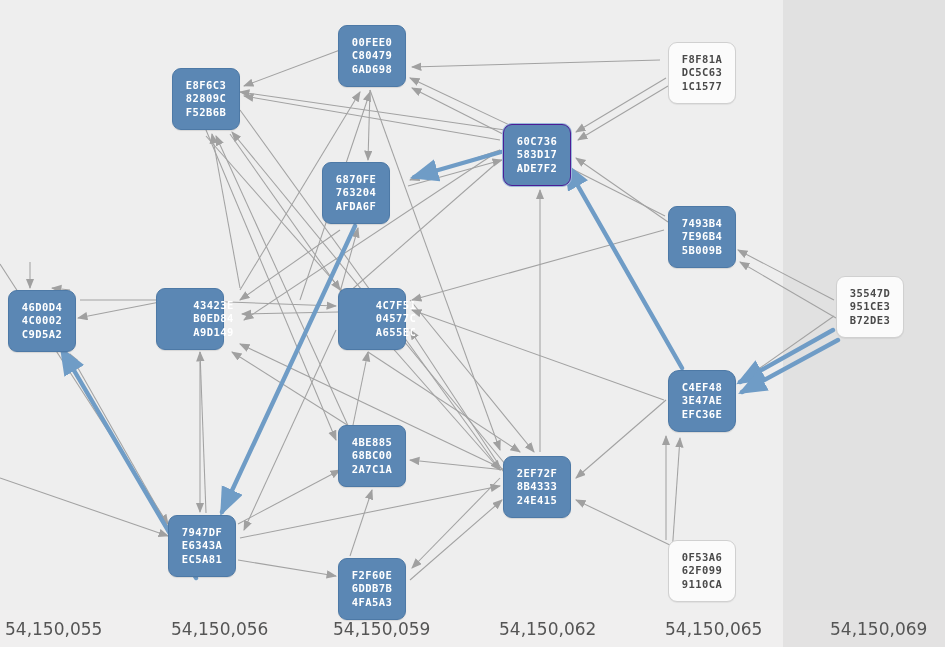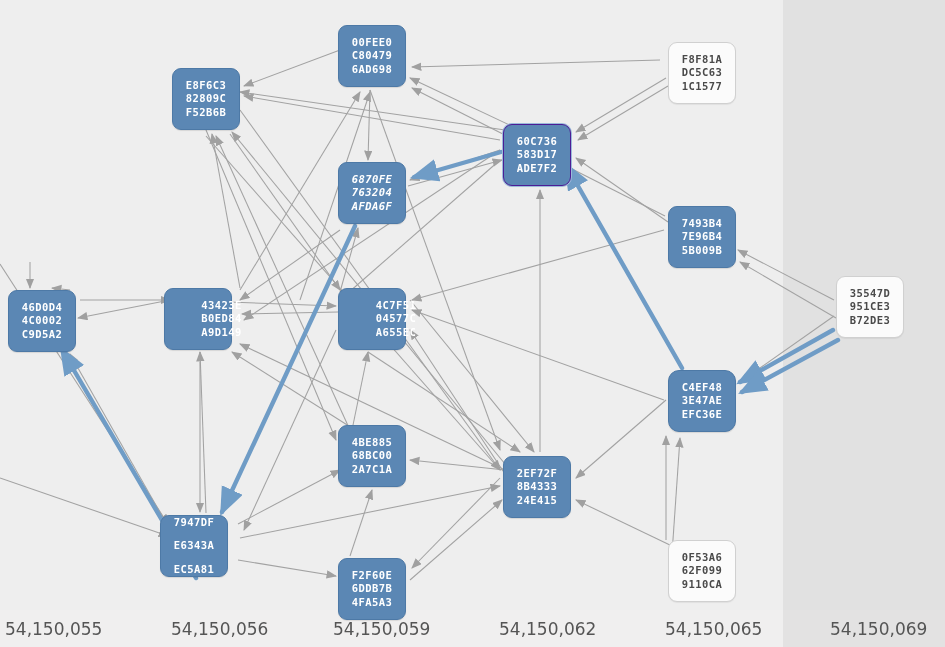--- a/index.html
+++ b/index.html
@@ -189,66 +189,66 @@
       <div class="node blue" style="left: 172px; top: 68px;">
         <span class="ln">E8F6C3</span>
         <span class="ln">82809C</span>
         <span class="ln">F52B6B</span>
       </div>
       <div class="node blue sel" style="left: 503px; top: 124px;">
         <span class="ln">60C736</span>
         <span class="ln">583D17</span>
         <span class="ln">ADE7F2</span>
       </div>
-      <div class="node blue" style="left: 338px; top: 162px; font-style: italic;">
+      <div class="node blue" style="left: 322px; top: 162px;">
         <span class="ln">6870FE</span>
         <span class="ln">763204</span>
         <span class="ln">AFDA6F</span>
       </div>
       <div class="node blue" style="left: 668px; top: 206px;">
         <span class="ln">7493B4</span>
         <span class="ln">7E96B4</span>
         <span class="ln">5B009B</span>
       </div>
       <div class="node blue" style="left: 8px; top: 290px;">
         <span class="ln">46D0D4</span>
         <span class="ln">4C0002</span>
         <span class="ln">C9D5A2</span>
       </div>
-      <div class="node blue" style="left: 164px; top: 288px; padding-left: 47px;">
+      <div class="node blue" style="left: 156px; top: 288px; padding-left: 47px;">
         <span class="ln">43423E</span>
         <span class="ln">B0ED84</span>
         <span class="ln">A9D149</span>
       </div>
       <div class="node blue" style="left: 338px; top: 288px; padding-left: 48px;">
         <span class="ln">4C7F51</span>
         <span class="ln">04577C</span>
         <span class="ln">A655EC</span>
       </div>
       <div class="node white" style="left: 836px; top: 276px;">
         <span class="ln">35547D</span>
         <span class="ln">951CE3</span>
         <span class="ln">B72DE3</span>
       </div>
       <div class="node blue" style="left: 668px; top: 370px; border-radius: 11px;">
         <span class="ln">C4EF48</span>
         <span class="ln">3E47AE</span>
         <span class="ln">EFC36E</span>
       </div>
-      <div class="node blue" style="left: 338px; top: 425px;">
+      <div class="node blue" style="left: 338px; top: 425px; border-radius: 8px;">
         <span class="ln">4BE885</span>
         <span class="ln">68BC00</span>
         <span class="ln">2A7C1A</span>
       </div>
       <div class="node blue" style="left: 503px; top: 456px;">
         <span class="ln">2EF72F</span>
         <span class="ln">8B4333</span>
         <span class="ln">24E415</span>
       </div>
-      <div class="node blue" style="left: 160px; top: 515px; justify-content: space-between;">
+      <div class="node blue" style="left: 168px; top: 515px;">
         <span class="ln">7947DF</span>
         <span class="ln">E6343A</span>
         <span class="ln">EC5A81</span>
       </div>
       <div class="node white" style="left: 668px; top: 540px;">
         <span class="ln">0F53A6</span>
         <span class="ln">62F099</span>
         <span class="ln">9110CA</span>
       </div>
       <div class="node blue" style="left: 338px; top: 558px;">

